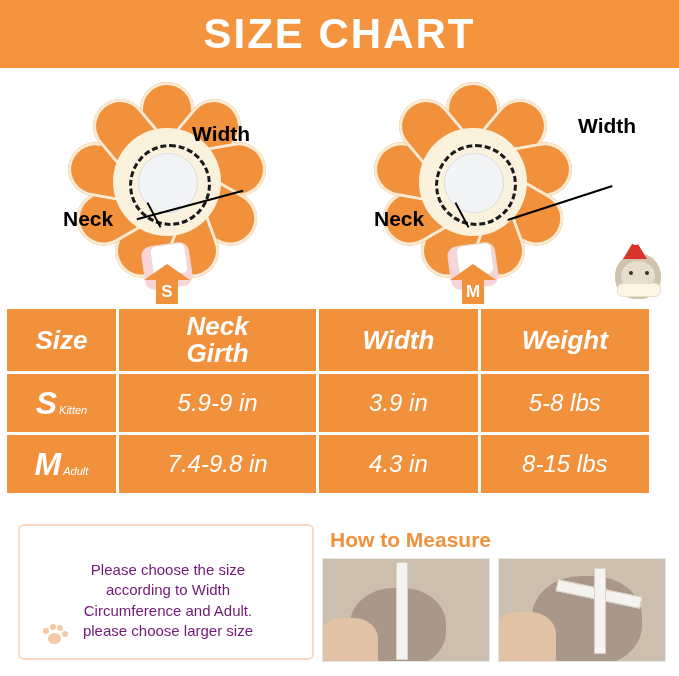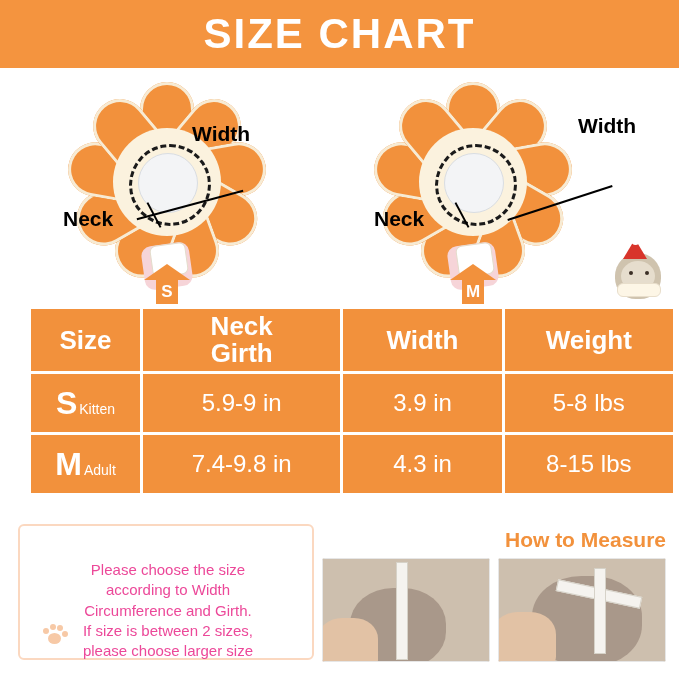--- a/index.html
+++ b/index.html
@@ -141,64 +141,64 @@
     background:#ffffff;
   }
   .cat-collar{
     position:absolute;left:8px;top:44px;width:42px;height:12px;border-radius:6px;
     background:#fdf6e6;border:1px solid #e8decb;
   }
   .cat-eye{position:absolute;width:4px;height:4px;border-radius:50%;background:#3b2f25;}
 
   
   .table{
-    position:absolute;left:28px;top:306px;width:648px;
-    border-collapse:separate;border-spacing:3px;
+    position:absolute;left:4px;top:306px;width:648px;
+    border-collapse:separate;border-spacing:3px;font-style:italic;
   }
   .table td,.table th{
     background:#f2913c;color:#ffffff;text-align:center;
     padding:0;vertical-align:middle;
   }
   .th-row td{height:62px;font-size:26px;font-weight:bold;}
   .body-row td{height:58px;font-size:24px;}
   .c-size{width:110px;}
   .c-neck{width:200px;}
   .c-width{width:160px;}
   .c-weight{width:170px;}
   .size-cell{
     display:flex;align-items:baseline;justify-content:center;
     gap:2px;line-height:1;
   }
   .size-letter{font-size:32px;font-weight:bold;}
-  .size-sub{font-size:14px;}
+  .size-sub{font-size:11px;}
   .neck-girth{line-height:1.05;}
 
   
   .notes{
     position:absolute;left:18px;top:524px;width:296px;height:136px;
     border:2px solid #fbd8c0;border-radius:6px;
     box-sizing:border-box;
   }
   .notes-title{
     position:absolute;left:18px;top:4px;
     font-size:22px;color:#1a1a1a;
   }
   .notes-body{
     position:absolute;left:10px;top:34px;width:276px;
-    text-align:center;font-size:15px;color:#ec4899;line-height:1.35;
+    text-align:center;font-size:15px;color:#701a75;line-height:1.35;
   }
   .notes-paw{
     position:absolute;left:22px;bottom:12px;width:26px;height:22px;
   }
   .paw-pad{position:absolute;width:13px;height:11px;border-radius:50%;background:#f7c9a6;left:6px;top:9px;}
   .paw-toe{position:absolute;width:6px;height:6px;border-radius:50%;background:#f7c9a6;}
 
   .howto-title{
     position:absolute;left:330px;top:528px;width:336px;
-    text-align:right;font-size:21px;font-weight:bold;color:#f2913c;
+    text-align:left;font-size:21px;font-weight:bold;color:#f2913c;
   }
   .photos{
     position:absolute;left:322px;top:558px;width:344px;height:104px;
     display:flex;gap:8px;
   }
   .photo{
     position:relative;flex:1;border-radius:3px;overflow:hidden;
     background:#cdbfae;
   }
   .photo .hand{
@@ -332,22 +332,21 @@
         <td class="c-width">4.3 in</td>
         <td class="c-weight">8-15 lbs</td>
       </tr>
     </tbody>
   </table>
 
   <div class="notes">
     <div class="notes-body">
       <div>Please choose the size</div>
       <div>according to Width</div>
-      <div>Circumference and Girth.</div>
-      <div>If size is between 2 sizes,</div>
+      <div>Circumference and Adult.</div>
       <div>please choose larger size</div>
     </div>
     <div class="notes-paw">
       <div class="paw-pad"></div>
       <div class="paw-toe" style="left:1px;top:4px;"></div>
       <div class="paw-toe" style="left:8px;top:0px;"></div>
       <div class="paw-toe" style="left:15px;top:1px;"></div>
       <div class="paw-toe" style="left:20px;top:7px;"></div>
     </div>
   </div>

